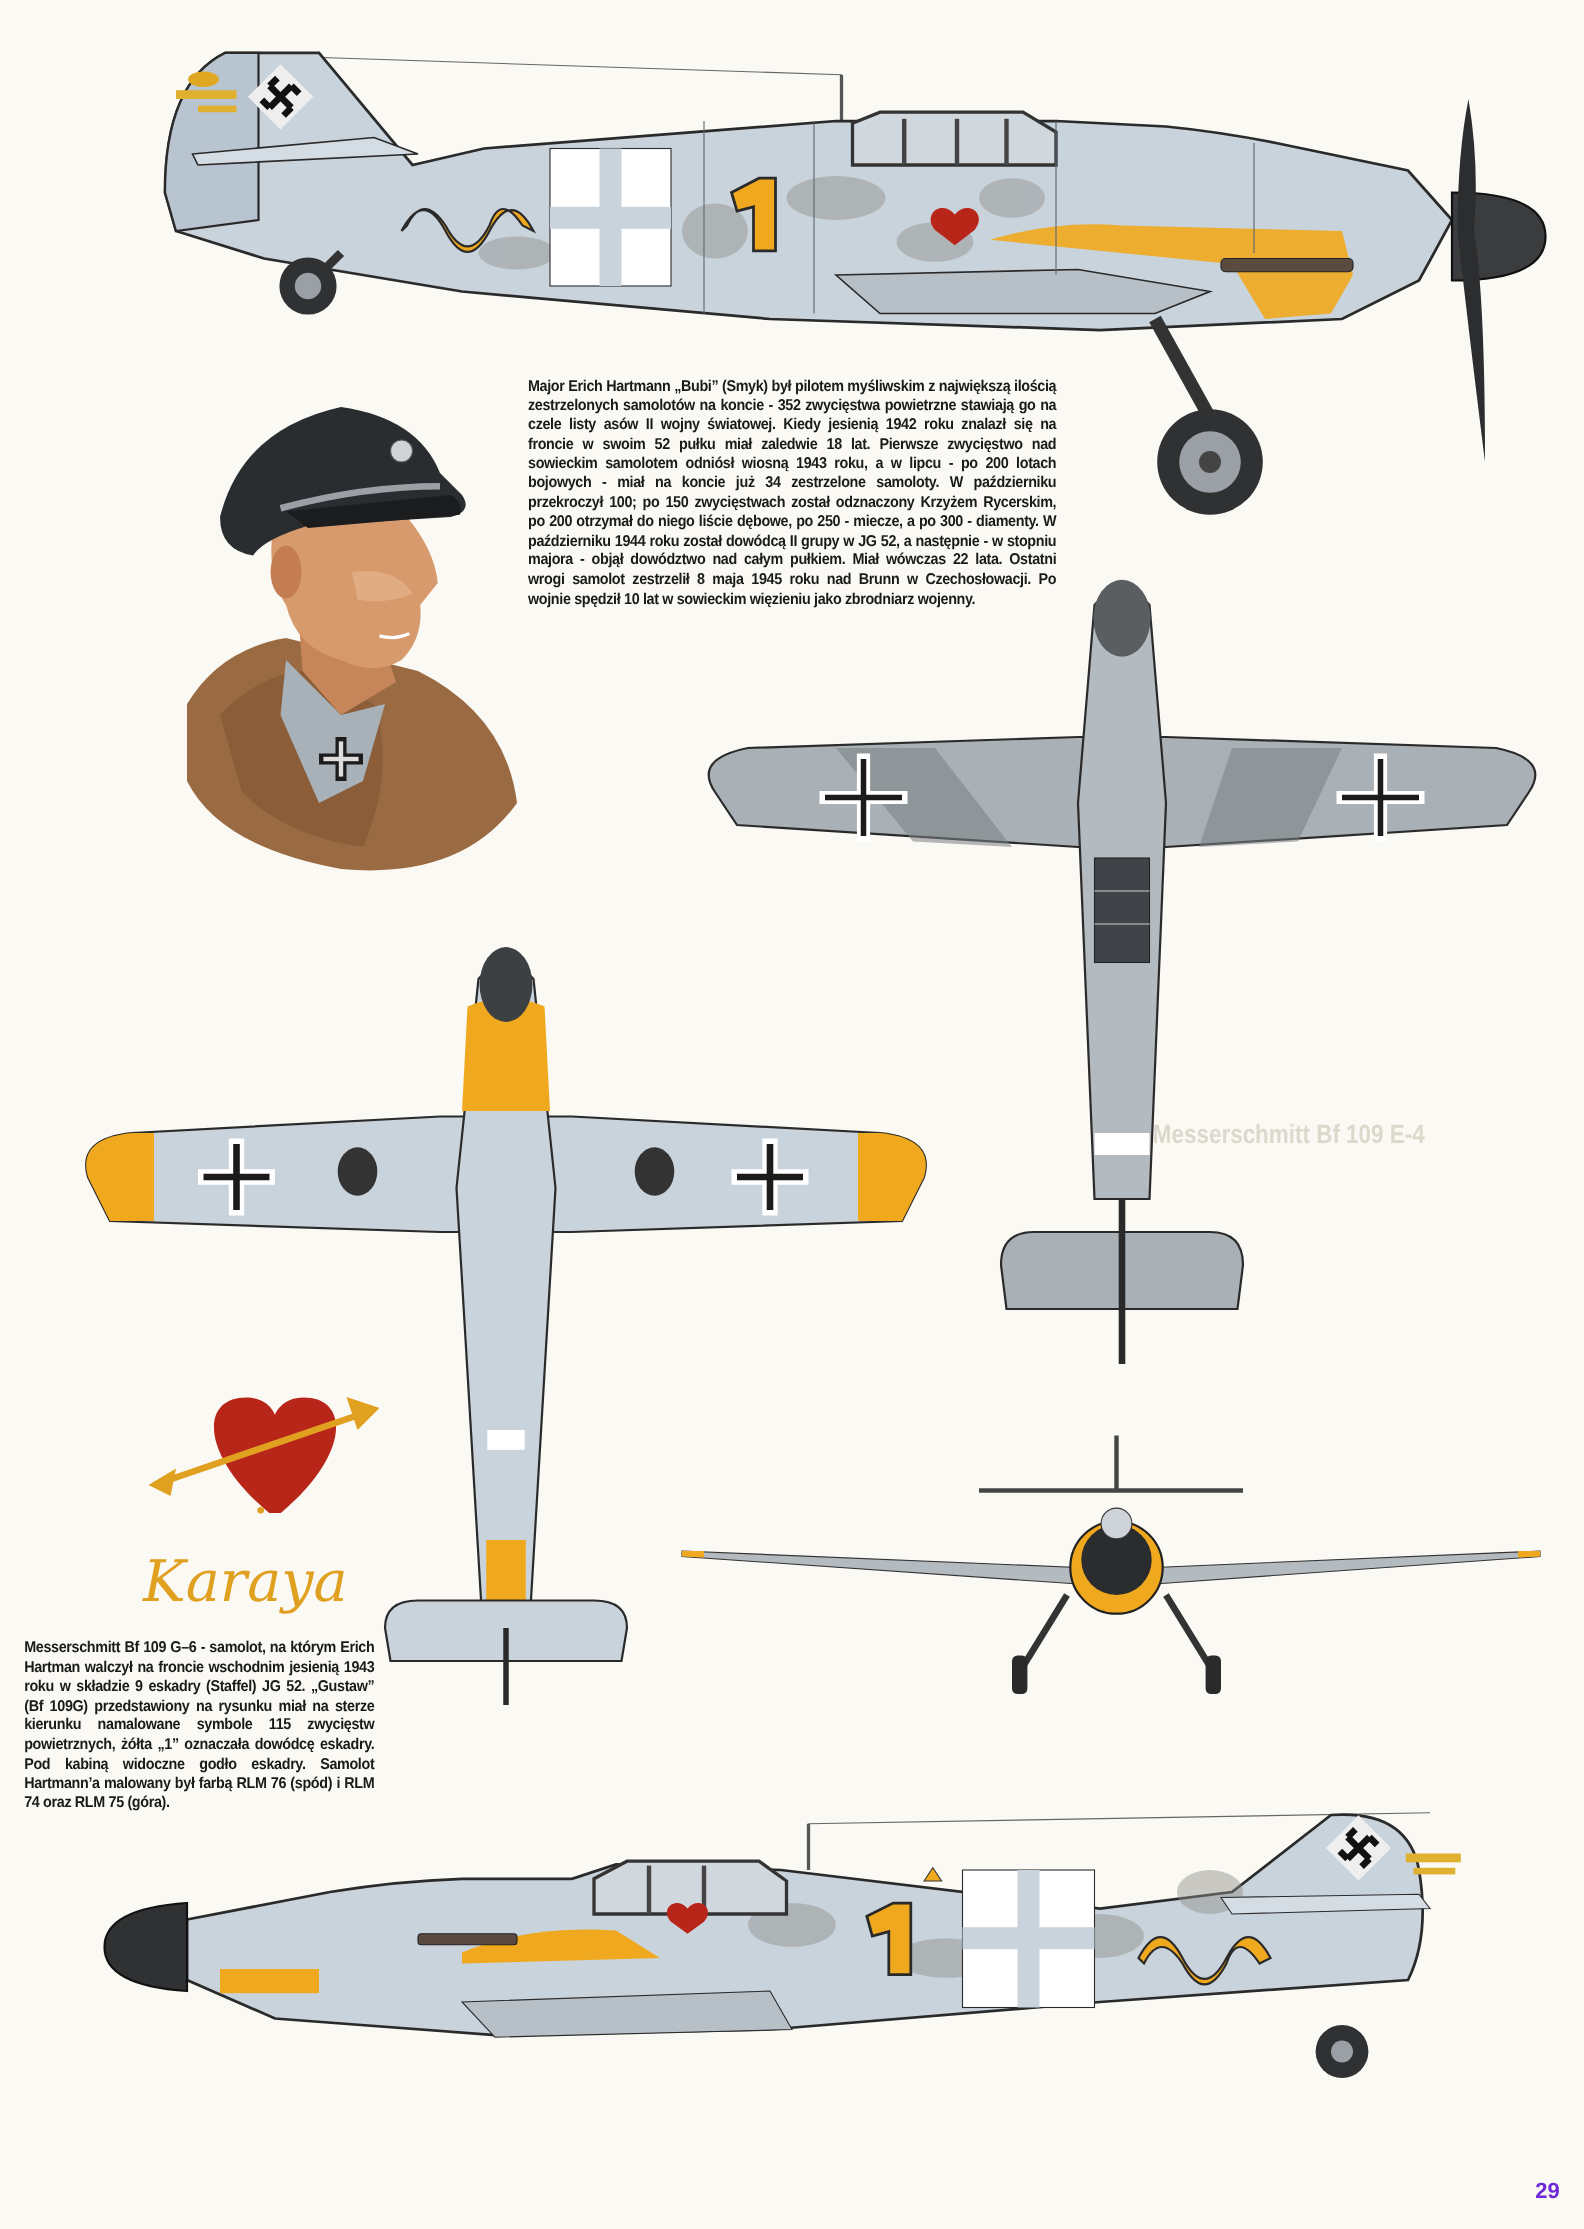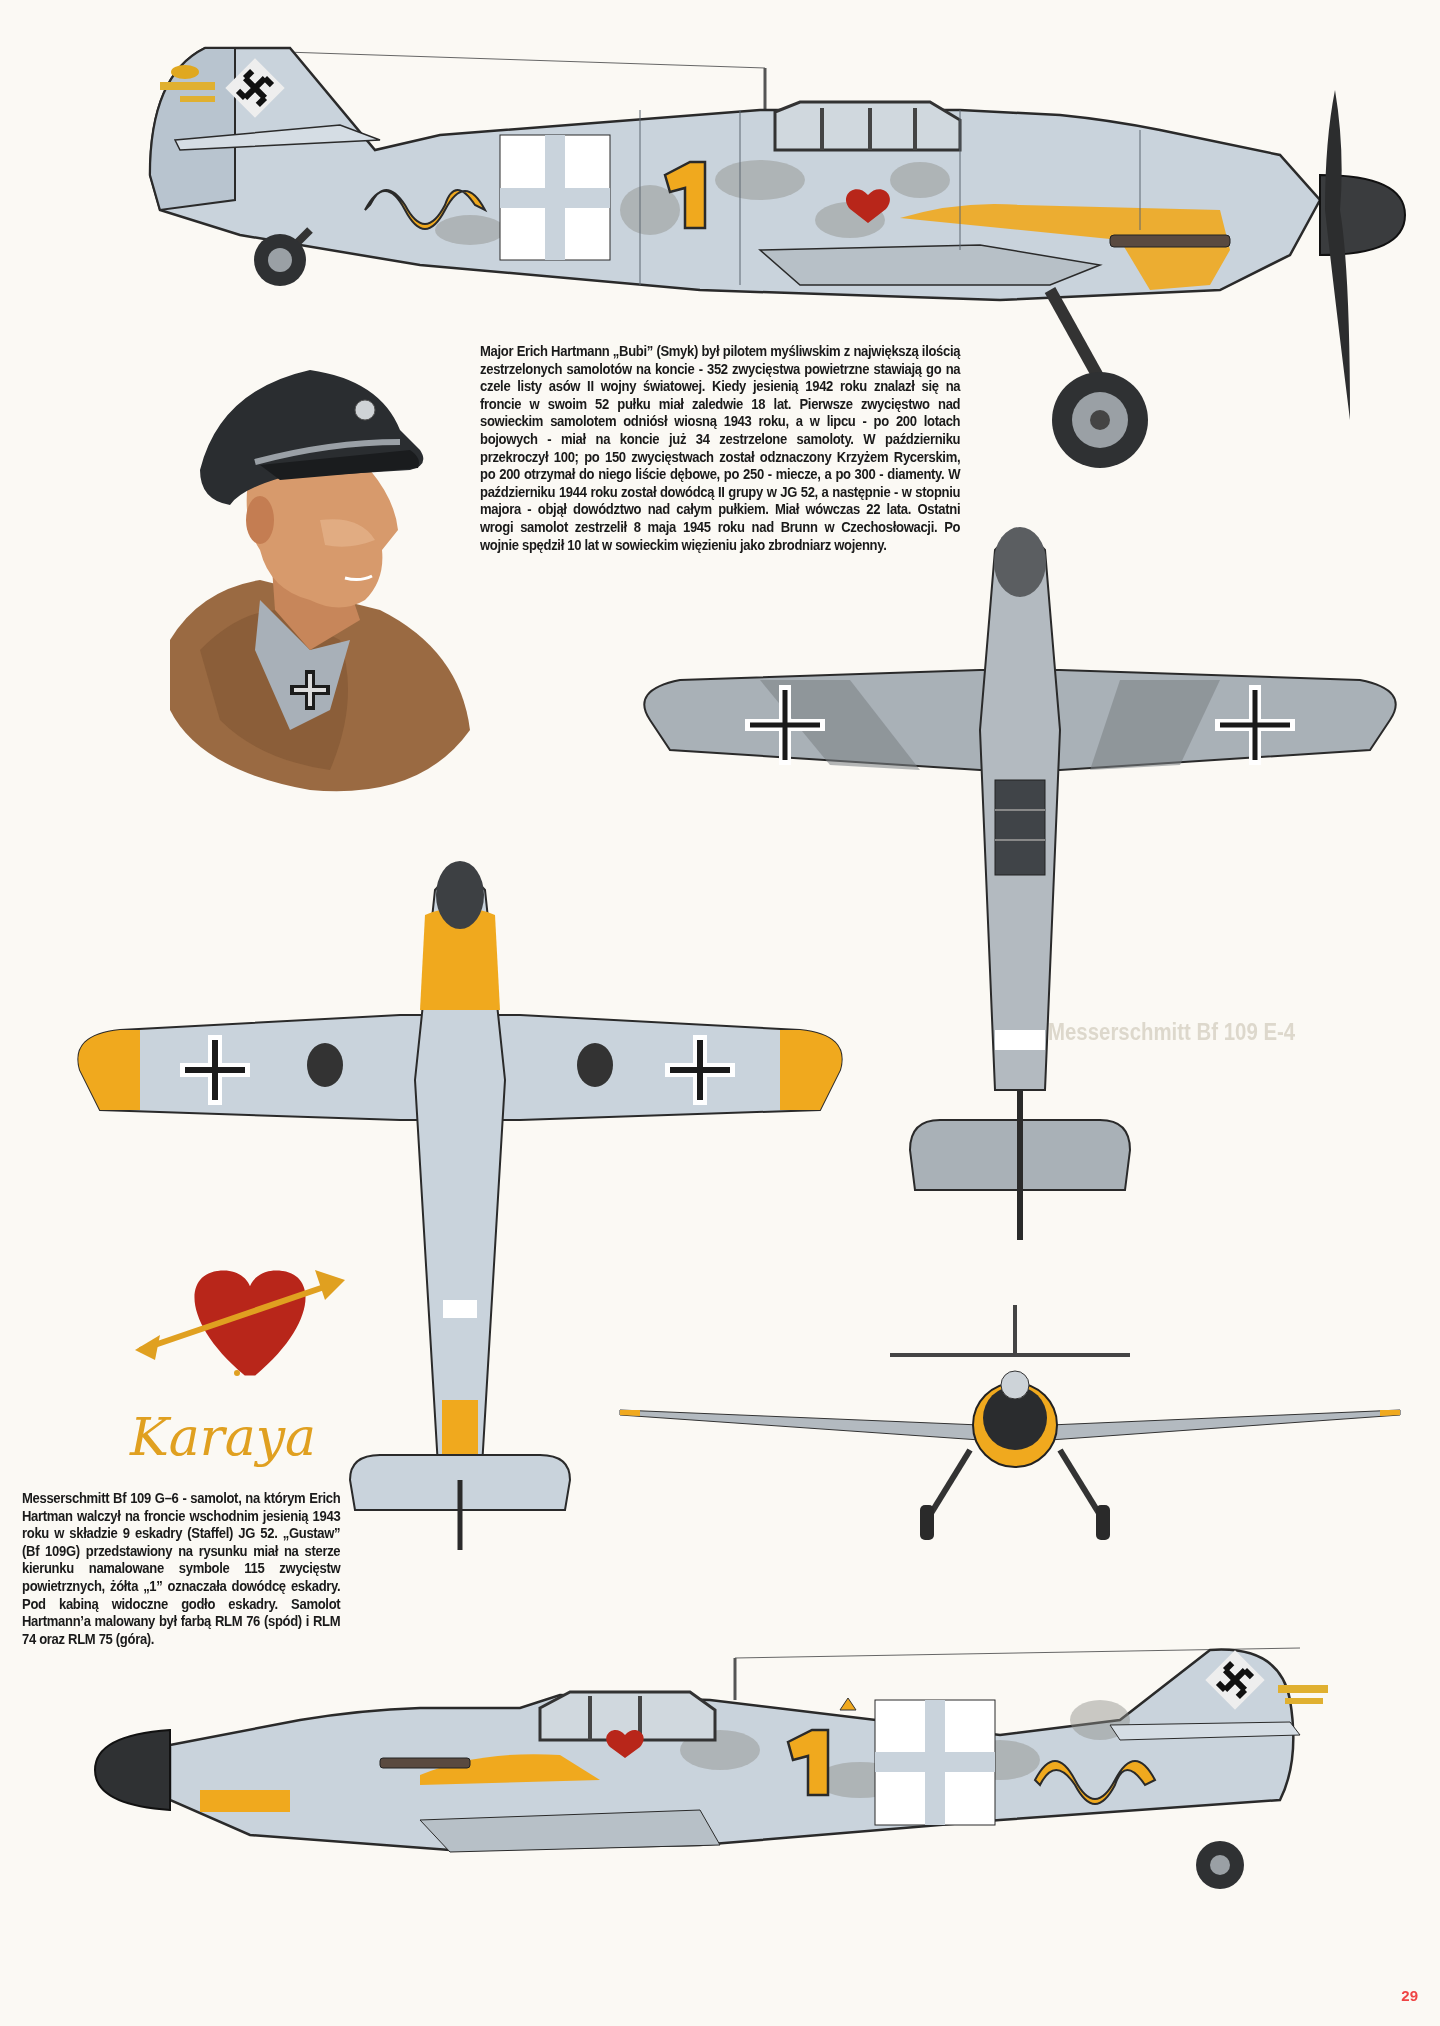--- a/index.html
+++ b/index.html
@@ -22,21 +22,21 @@
   }
   .caption {
     left:22px; top:1490px; width:318px;
     font-family:"Liberation Sans", sans-serif;
     font-size:14.2px; line-height:17.6px; font-weight:bold;
     color:#1a1a1a; text-align:justify; letter-spacing:-0.35px;
     transform:scaleX(0.92); transform-origin:left top;
     width:346px;
   }
   .page-num {
-    right:22px; bottom:22px; font-size:15px; font-weight:bold; color:#ef4444;
+    right:22px; bottom:22px; font-size:20px; font-weight:bold; color:#6d28d9;
   }
   svg { position:absolute; overflow:visible; }
 </style>
 </head>
 <body>
 
 <div class="abs ghost" style="left:1048px; top:1018px; font-size:24px; transform:scaleX(.85); transform-origin:left;">Messerschmitt Bf 109 E-4</div>
 
 <svg style="left:0;top:0" width="1440" height="480" viewBox="0 0 1440 480">
 

